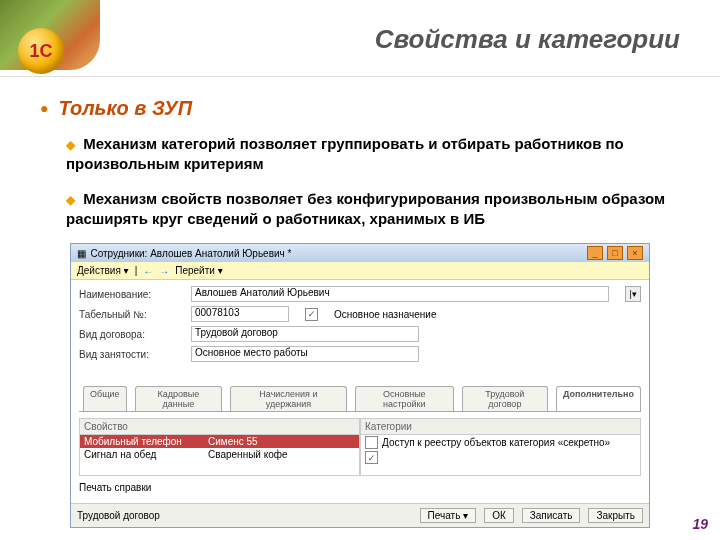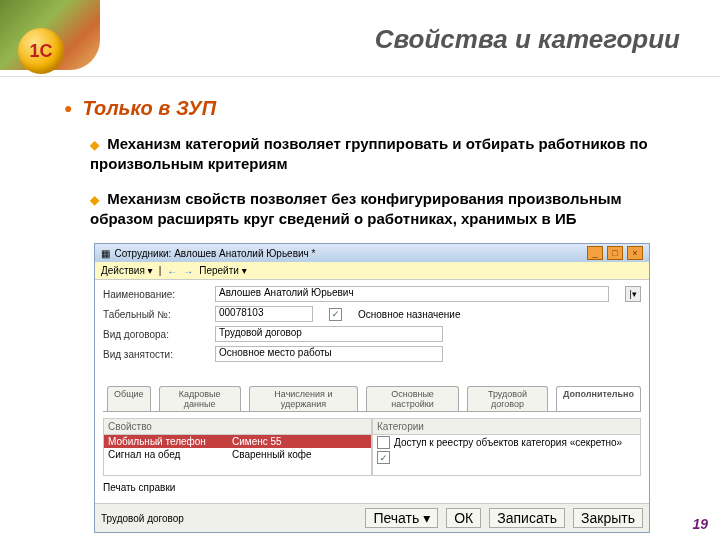--- a/index.html
+++ b/index.html
@@ -43,21 +43,21 @@
   .slide-title {
     position: absolute;
     right: 40px;
     top: 24px;
     font-size: 26px;
     font-weight: bold;
     color: #555;
     font-style: italic;
   }
   .content {
-    padding: 10px 40px 0 64px;
+    padding: 10px 40px 0 40px;
   }
   .section-title {
     font-size: 20px;
     font-weight: bold;
     color: #c94a00;
     font-style: italic;
     margin: 10px 0 14px 0;
   }
   .section-title::before {
     content: "●";
@@ -211,21 +211,21 @@
     padding: 4px 6px;
     border-top: 1px solid #ccc;
     justify-content: flex-end;
     align-items: center;
     background: #f0f0ea;
   }
   .btn {
     border: 1px solid #aaa;
     background: #f6f6f0;
     padding: 1px 7px;
-    font-size: 14px;
+    font-size: 10px;
   }
   .page-number {
     position: absolute;
     right: 12px;
     bottom: 8px;
     font-size: 14px;
     font-weight: bold;
     color: #701a75;
     font-style: italic;
   }

